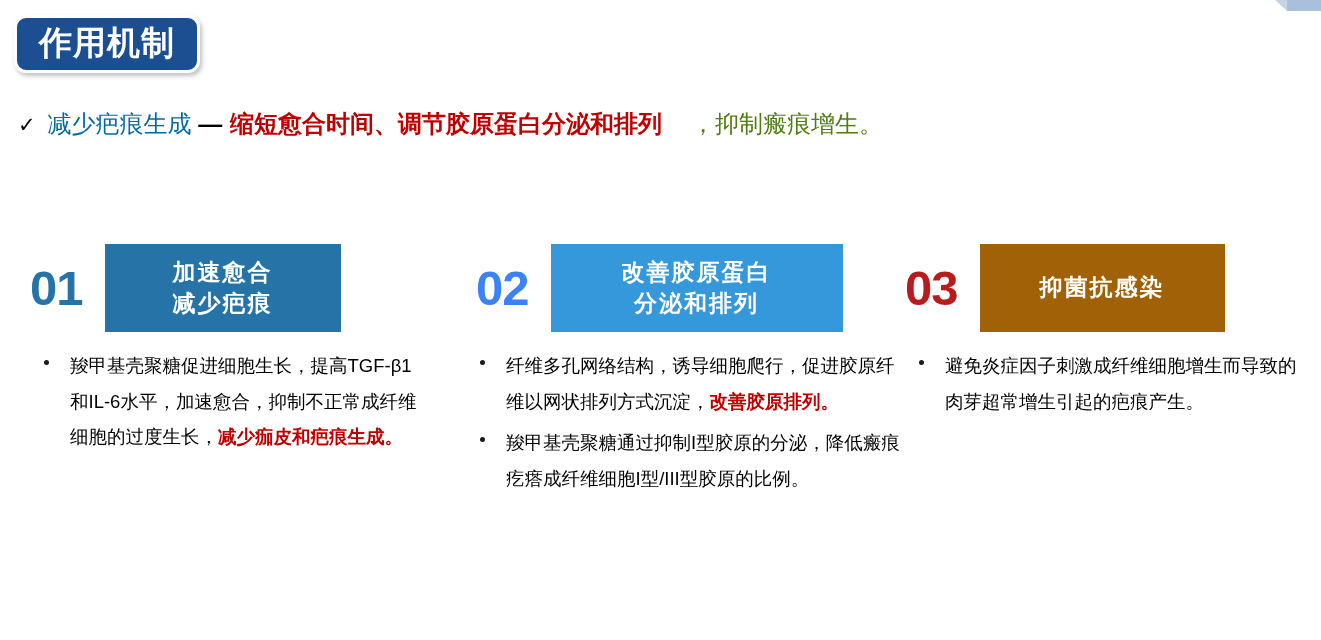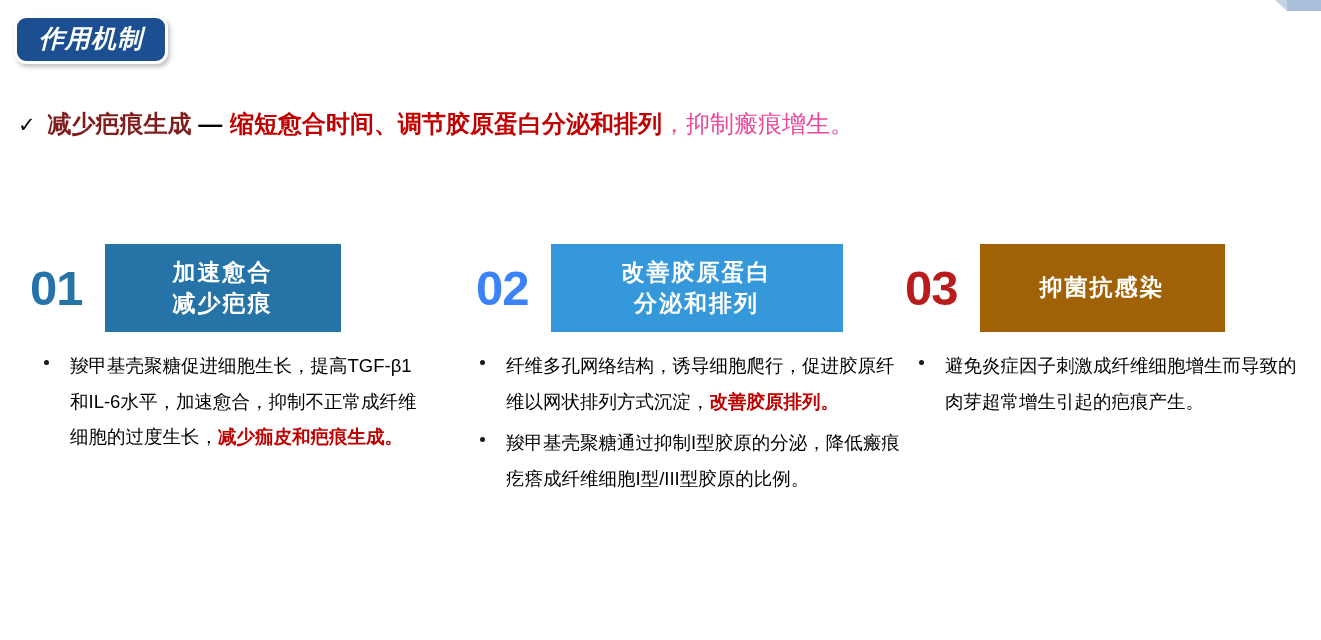--- a/index.html
+++ b/index.html
@@ -44,58 +44,58 @@
   .title-badge {
     display: inline-block;
     background: #1b4f91;
     border: 3px solid #ffffff;
     border-radius: 12px;
     padding: 6px 22px 8px 22px;
     box-shadow: 2px 3px 4px rgba(120,120,120,0.45);
   }
   .title-badge-text {
     color: #ffffff;
-    font-size: 25px;
+    font-size: 33px;
     font-weight: bold;
     letter-spacing: 1px;
     line-height: 1.15;
     white-space: nowrap;
-    font-style: italic;
   }
 
   
   .headline {
     position: absolute;
     left: 18px;
     top: 108px;
     font-size: 24px;
     line-height: 1.3;
     white-space: nowrap;
   }
   .headline .check {
     font-size: 21px;
     font-weight: normal;
     margin-right: 12px;
   }
   .headline .hl-black-bold {
-    font-weight: bold;
-    color: #7f1d1d;
+    font-weight: normal;
+    color: #0369a1;
   }
   .headline .hl-dash {
     font-weight: bold;
     color: #000000;
     letter-spacing: 1px;
   }
   .headline .hl-red {
     font-weight: bold;
     color: #c00000;
   }
   .headline .hl-tail {
     font-weight: normal;
-    color: #ec4899;
+    color: #4d7c0f;
+    margin-left: 29px;
   }
 
   
   .columns {
     position: absolute;
     left: 0;
     top: 240px;
     width: 1321px;
   }
   .col {

